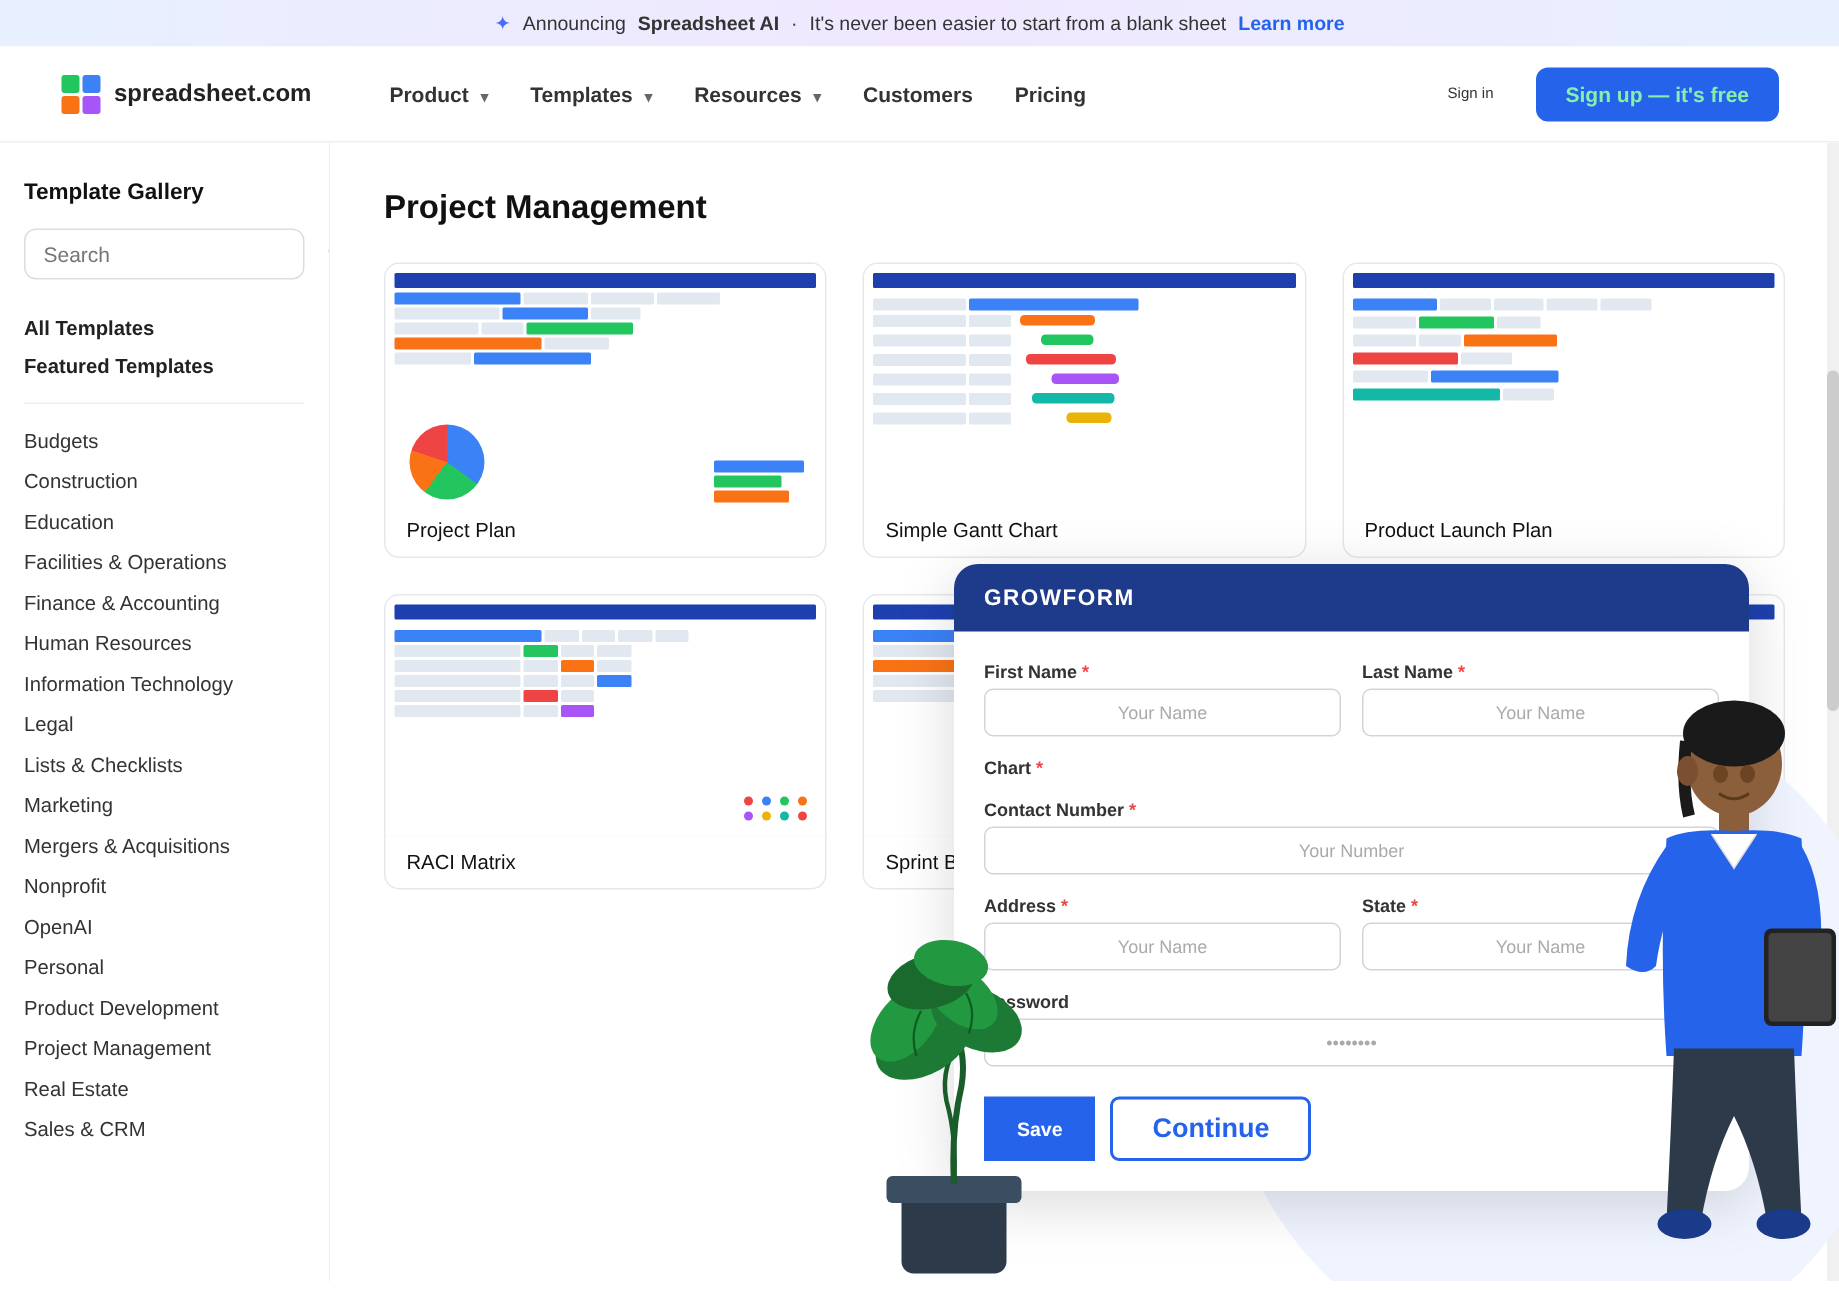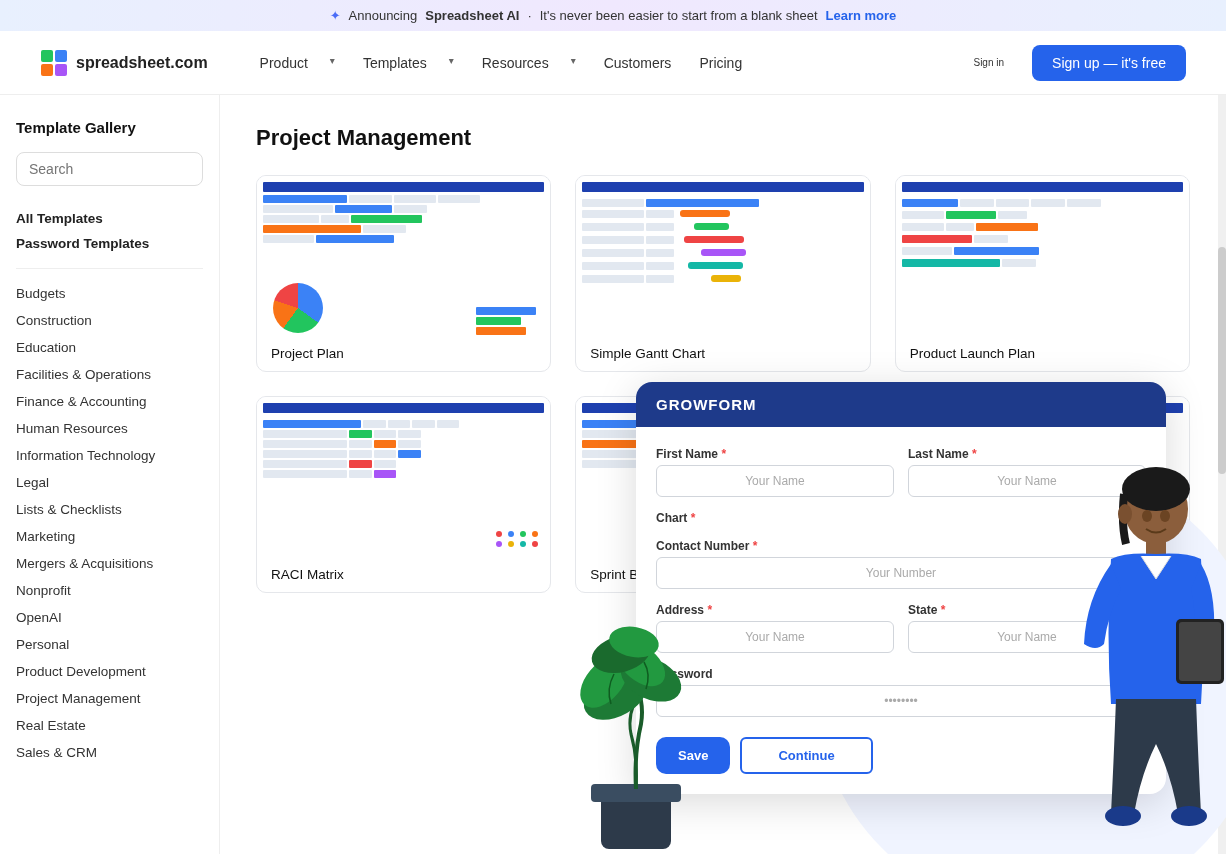--- a/index.html
+++ b/index.html
@@ -44,46 +44,46 @@
       height: 28px;
     }
     .nav {
       display: flex;
       align-items: center;
       gap: 4px;
       flex: 1;
     }
     .nav-item {
       display: flex;
-      align-items: flex-start;
-      gap: 22px;
+      align-items: flex-end;
+      gap: 8px;
       padding: 8px 12px;
       cursor: pointer;
       color: #333;
       font-size: 14px;
-      font-weight: 400;
+      font-weight: 700;
       border-radius: 6px;
       text-decoration: none;
     }
     .nav-chevron { font-size: 10px; color: #666; }
     .nav-right { display: flex; align-items: center; gap: 12px; margin-left: auto; }
     .sign-in-btn {
       padding: 8px 16px;
       color: #333;
       font-weight: 500;
       cursor: pointer;
       border: none;
       background: none;
       font-size: 10px;
     }
     .sign-up-btn {
       padding: 10px 20px;
       background: #2563eb;
-      color: #ffffff;
-      font-weight: 400;
+      color: #86efac;
+      font-weight: 700;
       border: none;
       border-radius: 8px;
       cursor: pointer;
       font-size: 14px;
       white-space: nowrap;
     }
 
     
     .main-layout {
       display: flex;
@@ -298,34 +298,34 @@
     .form-footer {
       display: flex;
       gap: 10px;
       padding: 0 20px 20px;
       justify-content: flex-start;
     }
     .form-save-btn {
       background: #2563eb;
       color: #fff;
       border: none;
-      border-radius: 10px;
+      border-radius: 0;
       padding: 9px 22px;
       font-weight: 600;
       font-size: 13px;
       cursor: pointer;
     }
     .form-continue-btn {
       background: #fff;
       color: #2563eb;
       border: 2px solid #2563eb;
       border-radius: 6px;
-      padding: 9px 36px;
+      padding: 9px 26px;
       font-weight: 600;
-      font-size: 13px;
+      font-size: 18px;
       cursor: pointer;
     }
 
     
     .deco-circle {
       position: absolute;
       right: -40px;
       bottom: -60px;
       width: 450px;
       height: 450px;
@@ -415,21 +415,21 @@
   <aside class="sidebar">
     <div class="sidebar-title">Template Gallery</div>
 
     <div class="search-box">
       <input class="search-input" type="text" placeholder="Search" style="">
       <span class="search-icon">🔍</span>
     </div>
 
     <div class="sidebar-featured">
       <a class="sidebar-link bold">All Templates</a>
-      <a class="sidebar-link bold">Password Templates</a>
+      <a class="sidebar-link bold">Featured Templates</a>
     </div>
 
     <hr class="sidebar-divider">
 
     <div class="sidebar-categories">
       <a class="sidebar-cat">Budgets</a>
       <a class="sidebar-cat">Construction</a>
       <a class="sidebar-cat">Education</a>
       <a class="sidebar-cat">Facilities &amp; Operations</a>
       <a class="sidebar-cat">Finance &amp; Accounting</a>

